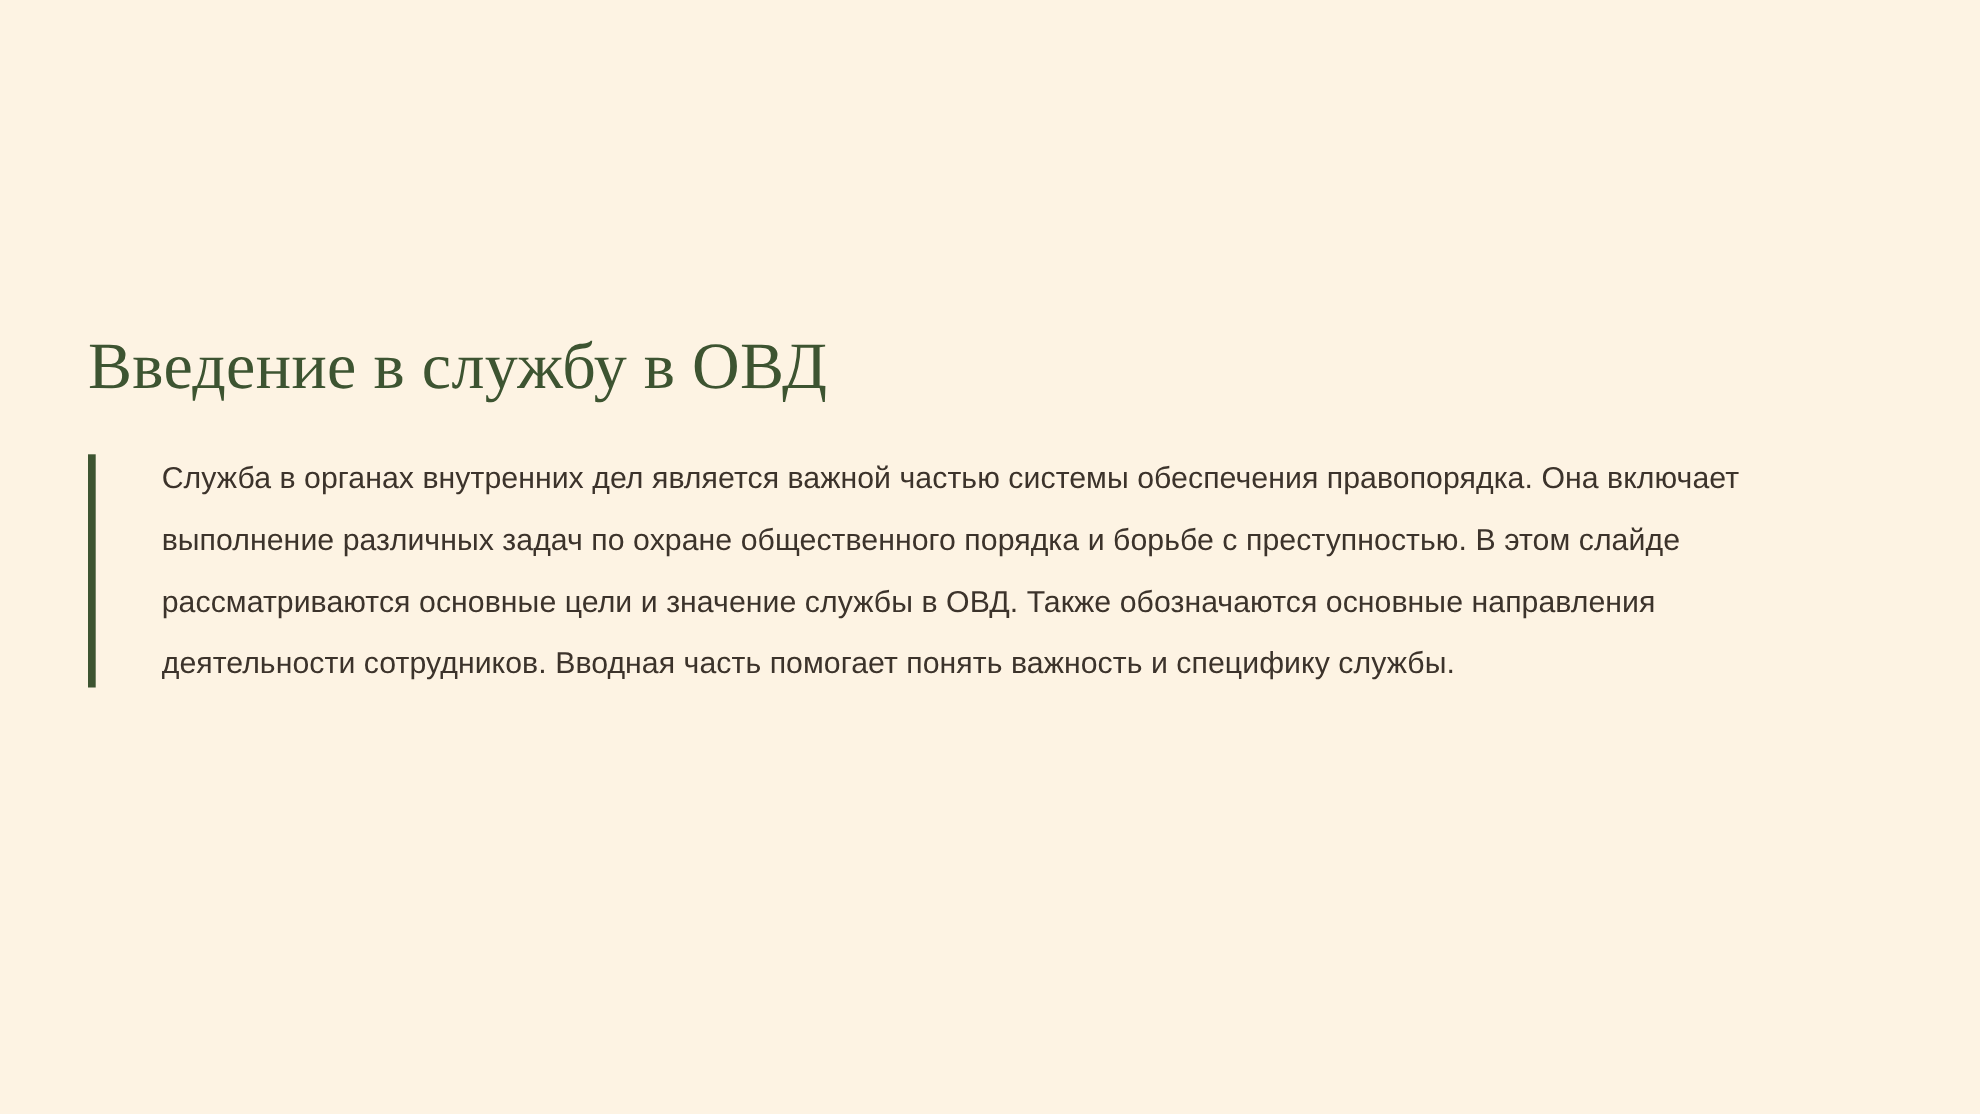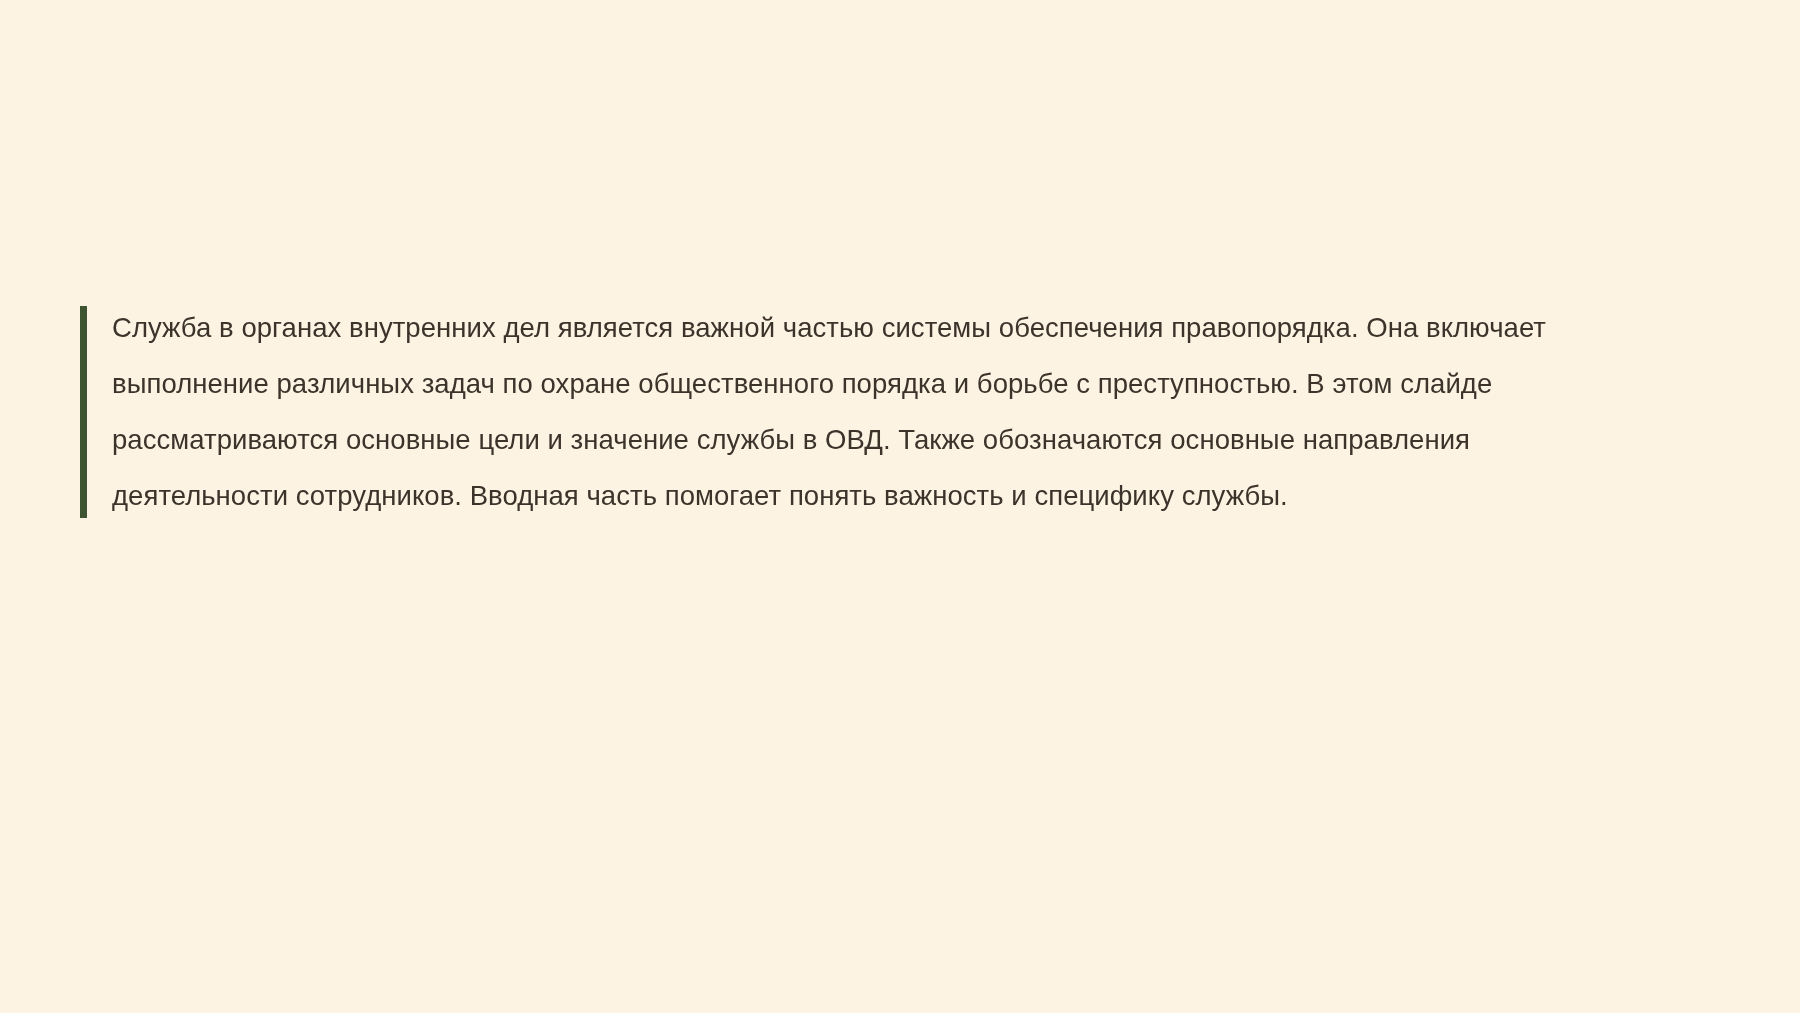--- a/index.html
+++ b/index.html
@@ -36,21 +36,21 @@
     line-height: 1.12;
     font-weight: 400;
     color: #3d5431;
     letter-spacing: 0.3px;
     margin: 0 0 40px 0;
     white-space: nowrap;
   }
 
   #body-wrap {
     position: relative;
-    padding-left: 32px;
+    padding-left: 67px;
   }
 
   #accent-bar {
     position: absolute;
     left: 0;
     top: 6px;
     bottom: 6px;
     width: 7px;
     background: #3d5431;
   }
@@ -67,20 +67,21 @@
     letter-spacing: 0.05px;
   }
 </style>
 </head>
 <body>
 
 <div id="slide" style="background: rgb(253, 243, 227);">
 
   <div id="content-block">
 
+    <h1 id="slide-title" style="color: rgb(61, 84, 49);">Введение в службу в ОВД</h1>
 
     <div id="body-wrap">
       <div id="accent-bar" style="background: rgb(61, 84, 49);"></div>
       <p id="body-text" style="color: rgb(60, 51, 43);">Служба в органах внутренних дел является важной частью системы обеспечения правопорядка. Она включает выполнение различных задач по охране общественного порядка и борьбе с преступностью. В этом слайде рассматриваются основные цели и значение службы в ОВД. Также обозначаются основные направления деятельности сотрудников. Вводная часть помогает понять важность и специфику службы.</p>
     </div>
 
   </div>
 
 </div>
 

